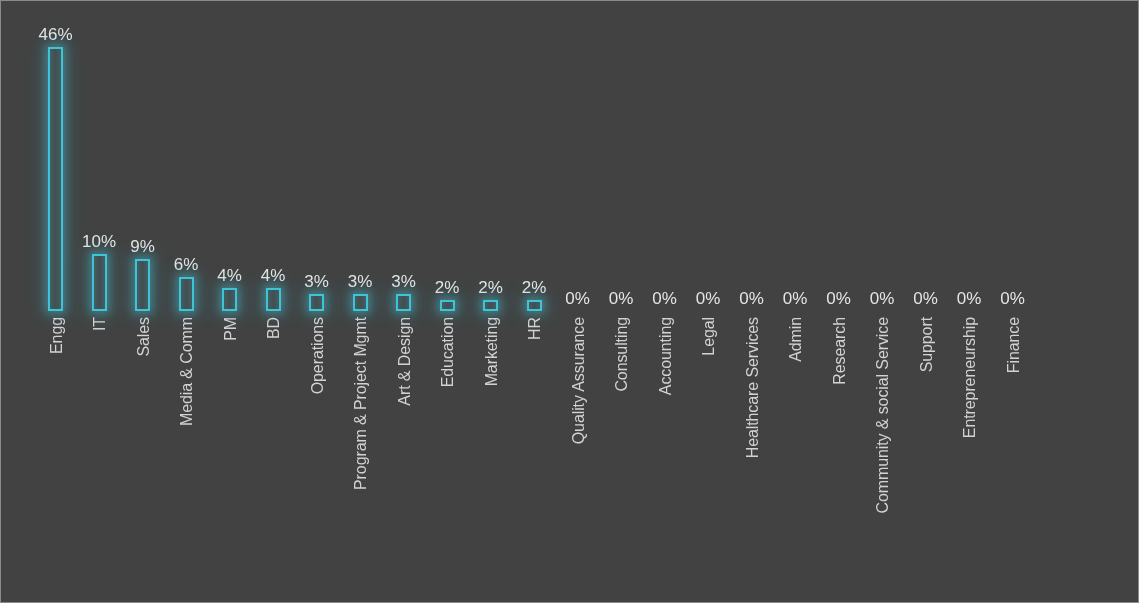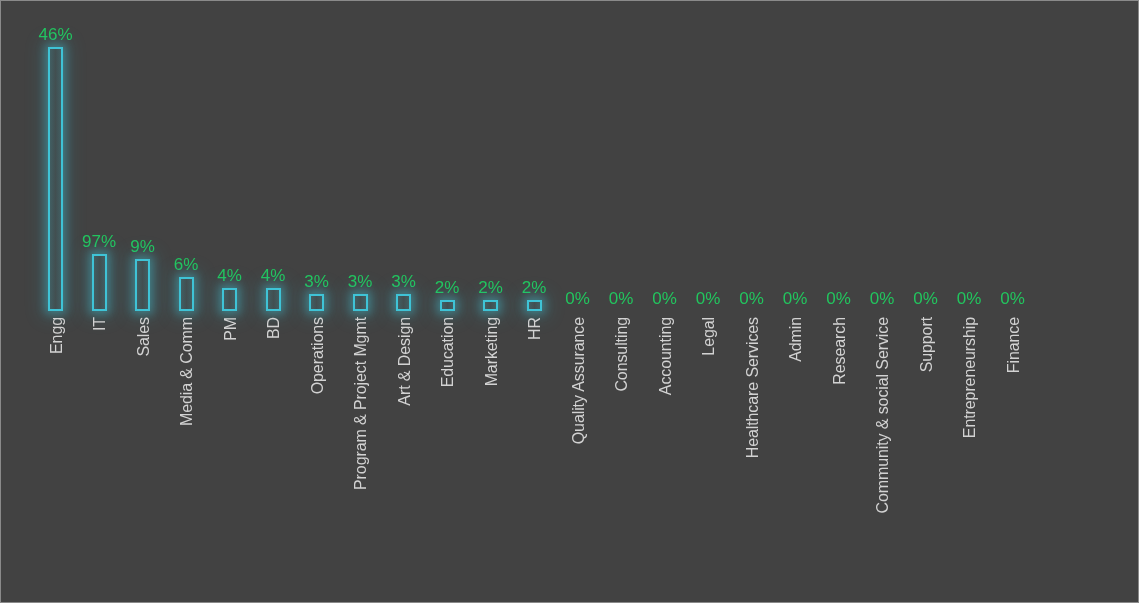--- a/index.html
+++ b/index.html
@@ -45,21 +45,21 @@
     top: 0;
     width: 48px;
     height: 310px;         
     display: flex;
     flex-direction: column;
     justify-content: flex-end;
     align-items: center;
   }
 
   .value-label {
-    color: #22c55e;
+    color: #e5e5e5;
     font-size: 17px;
     line-height: 20px;
     white-space: nowrap;
     margin-bottom: 2px;
     text-align: center;
   }
 
   .bar {
     width: 15px;
     box-sizing: border-box;
@@ -102,21 +102,21 @@
         <div class="bar-col" style="height: 310px;">
           <div class="value-label">46%</div>
           <div class="bar" style="height: 264px;"></div>
         </div>
         <div class="cat-label-wrap">
           <div class="cat-label">Engg</div>
         </div>
       </div>
       <div class="bar-slot" style="left: 74px;">
         <div class="bar-col" style="height: 310px;">
-          <div class="value-label">97%</div>
+          <div class="value-label">10%</div>
           <div class="bar" style="height: 57.3913px;"></div>
         </div>
         <div class="cat-label-wrap">
           <div class="cat-label">IT</div>
         </div>
       </div>
       <div class="bar-slot" style="left: 117.5px;">
         <div class="bar-col" style="height: 310px;">
           <div class="value-label">9%</div>
           <div class="bar" style="height: 51.6522px;"></div>

